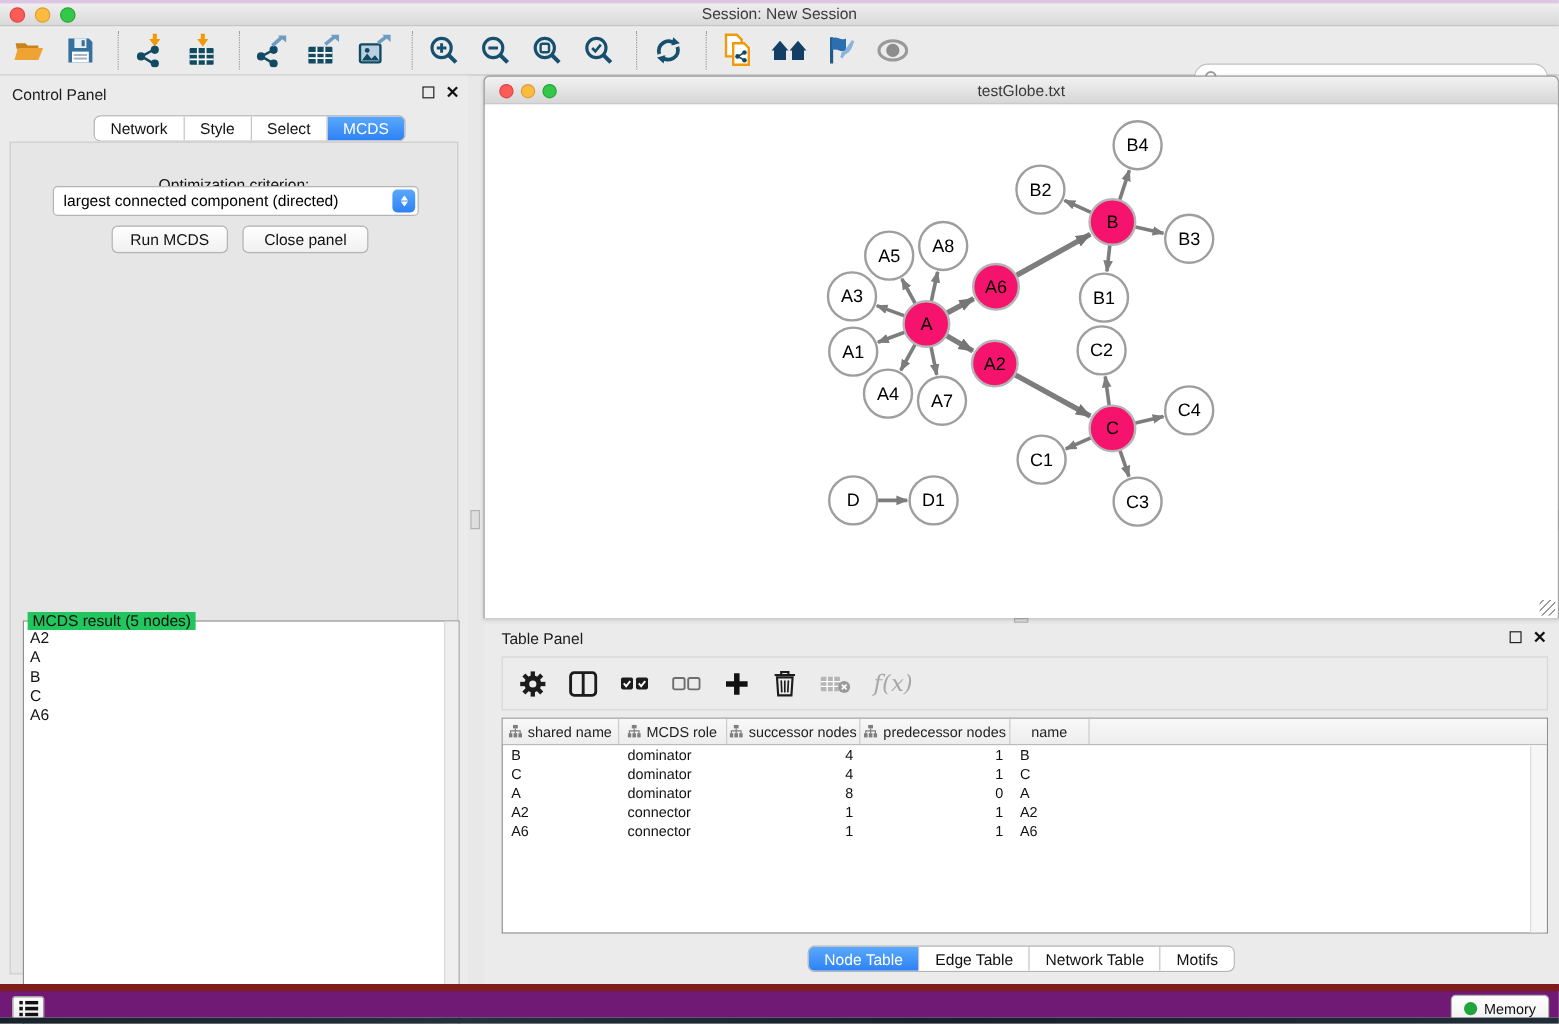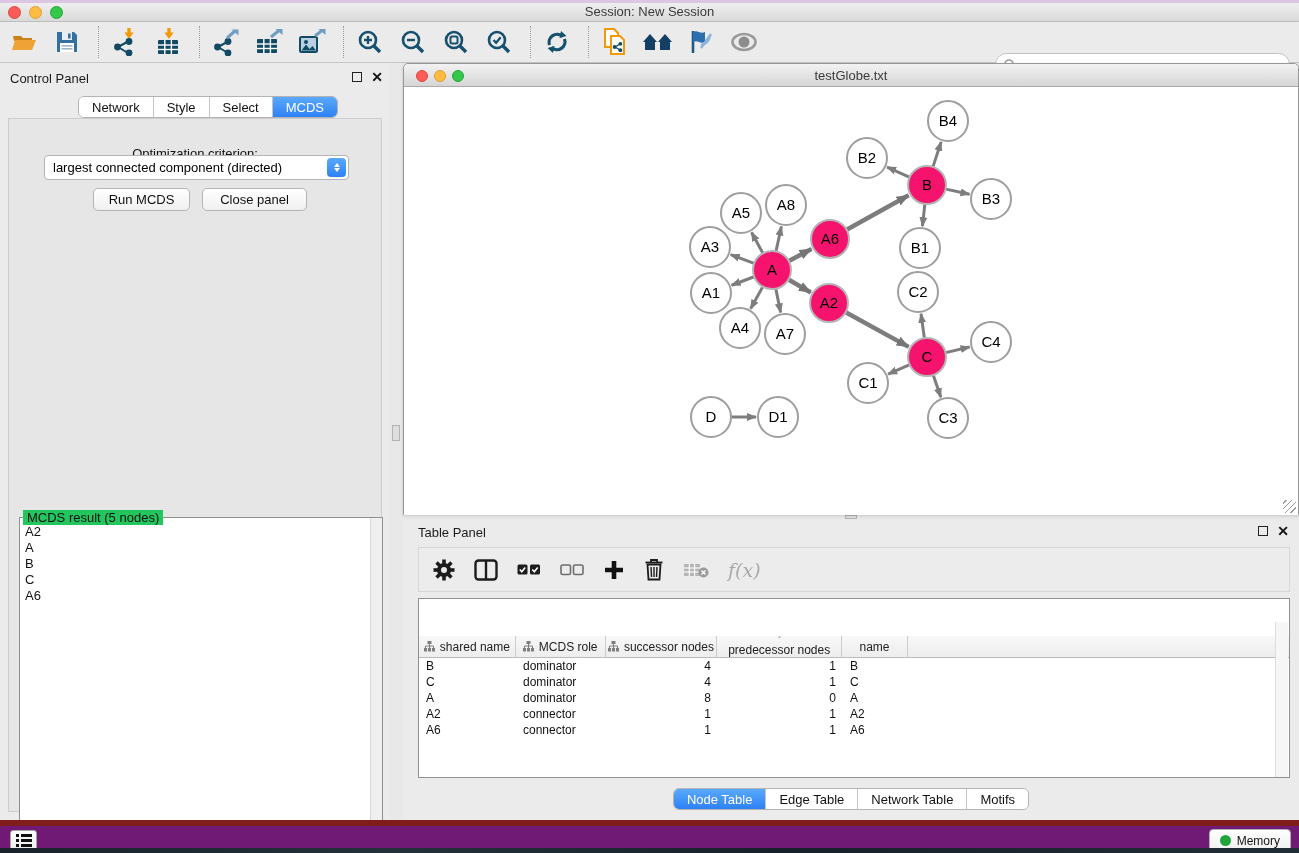--- a/index.html
+++ b/index.html
@@ -85,21 +85,21 @@
   #tp-header { position:absolute; left:15px; top:5px; font-size:13px; color:#1c1c1c; }
   #tp-toolbar { position:absolute; left:15px; top:27px; width:872px; height:45px;
     background:#ececec; border:1px solid #d6d6d6; display:flex; align-items:center;
     gap:19px; padding-left:14px; }
   .tp-ico { display:flex; align-items:center; justify-content:flex-start; cursor:pointer; }
   #fx-label { font-family:"DejaVu Serif", serif; font-style:italic; font-size:19px; color:#a8a8a8; }
 
   #node-table { position:absolute; left:15px; top:78px; width:872px; height:180px;
     background:#fff; border:1px solid #8f8f8f; font-size:12px; }
   #thead { display:flex; height:22px; background:linear-gradient(#f8f8f8,#ededed);
-    border-bottom:1px solid #bbb;margin-top:37px; }
+    border-bottom:1px solid #bbb; }
   .th { display:flex; align-items:center; justify-content:center; gap:5px;
     border-right:1px solid #ccc; color:#222; cursor:pointer; }
   .th:last-child { border-right:none; }
   .tr { display:flex; height:16px; }
   .td { padding:0 7px; line-height:16px; color:#111; white-space:nowrap; overflow:hidden; }
   .td.r { text-align:right; }
   #table-scroll { position:absolute; right:1px; top:23px; width:13px; height:155px;
     background:#f6f6f6; border-left:1px solid #ddd; }
   #tp-tabs { position:absolute; left:0; top:268px; width:100%; display:flex; justify-content:center; }
 
@@ -576,21 +576,21 @@
         <div class="th" style="width: 112px;">
           <svg width="11" height="11" viewBox="0 0 11 11">
             <rect x="3.5" y="0" width="4" height="3" fill="#7e7e7e"></rect>
             <path d="M5.5 3v2M1.5 7V5h8v2M5.5 5v2" stroke="#7e7e7e" fill="none"></path>
             <rect x="0" y="7" width="3" height="3.5" fill="#7e7e7e"></rect>
             <rect x="4" y="7" width="3" height="3.5" fill="#7e7e7e"></rect>
             <rect x="8" y="7" width="3" height="3.5" fill="#7e7e7e"></rect>
           </svg>
           <span>successor nodes</span>
         </div>
-        <div class="th" style="width: 125px; flex-direction: column;">
+        <div class="th" style="width: 125px;">
           <svg width="11" height="11" viewBox="0 0 11 11">
             <rect x="3.5" y="0" width="4" height="3" fill="#7e7e7e"></rect>
             <path d="M5.5 3v2M1.5 7V5h8v2M5.5 5v2" stroke="#7e7e7e" fill="none"></path>
             <rect x="0" y="7" width="3" height="3.5" fill="#7e7e7e"></rect>
             <rect x="4" y="7" width="3" height="3.5" fill="#7e7e7e"></rect>
             <rect x="8" y="7" width="3" height="3.5" fill="#7e7e7e"></rect>
           </svg>
           <span>predecessor nodes</span>
         </div>
         <div class="th" style="width: 66px;">

